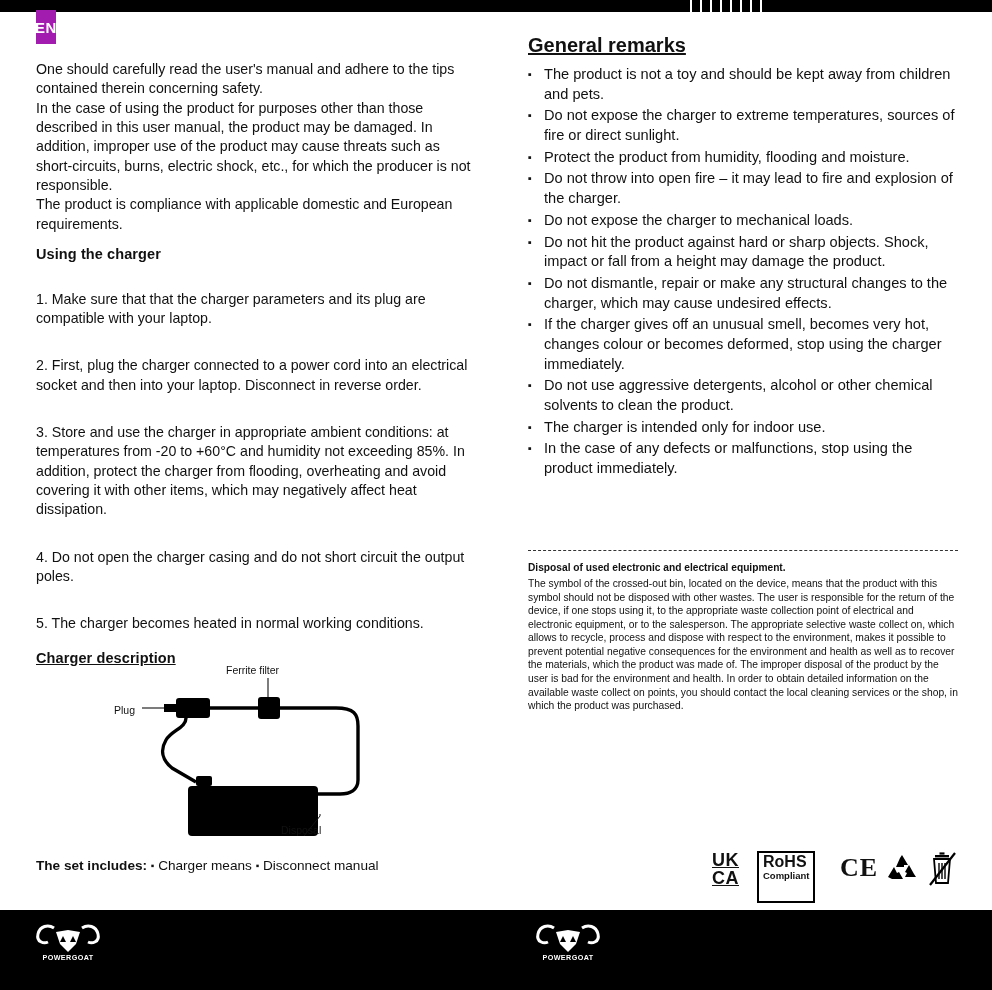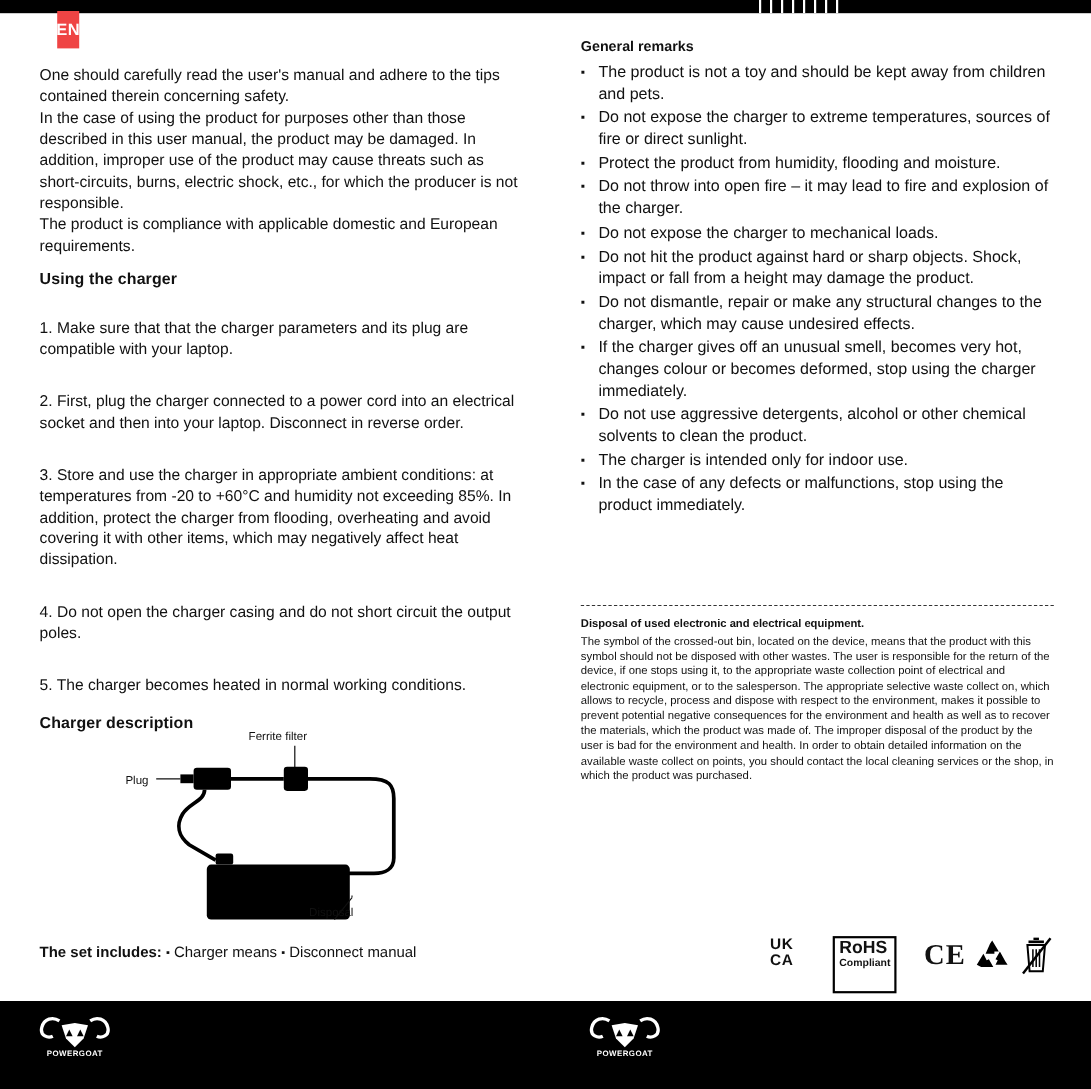--- a/index.html
+++ b/index.html
@@ -30,23 +30,23 @@
   .tick {
     position: absolute;
     top: 0px;
     width: 2px; height: 12px;
     background: #ffffff;
   }
 
   
   .lang-badge {
     position: absolute;
-    left: 52px; top: 10px;
+    left: 36px; top: 10px;
     width: 20px; height: 34px;
-    background: #ef4444;
+    background: #a21caf;
     color: #ffffff;
     font-size: 15px;
     font-weight: bold;
     display: flex;
     align-items: center;
     justify-content: center;
     letter-spacing: 0.5px;
   }
 
   
@@ -60,41 +60,42 @@
     left: 528px; top: 34px;
     width: 430px;
   }
 
   h2.sec {
     font-size: 14.5px;
     font-weight: bold;
     margin: 0 0 9px 0;
     letter-spacing: 0.1px;
   }
-  h2.sec.spaced { margin-top: 16px; }
+  h2.sec.spaced { margin-top: 16px; text-decoration: underline; }
 
   p.body {
     font-size: 14.2px;
     line-height: 1.36;
     margin: 0 0 12px 0;
   }
 
   ol.steps, ul.bullets { margin: 0; padding: 0; list-style: none; }
   ol.steps li {
     font-size: 14.2px;
     line-height: 1.36;
     margin-bottom: 0px;
     margin-top: 28px;
   }
 
   
   .rc-title {
-    font-size: 13px;
+    font-size: 20px;
     font-weight: bold;
     margin: 0 0 8px 0;
+    text-decoration: underline;
   }
   ul.bullets li {
     font-size: 14.6px;
     line-height: 1.35;
     padding-left: 16px;
     position: relative;
     margin-bottom: 2px;
   }
   ul.bullets li::before {
     content: "\25AA";
@@ -157,25 +158,26 @@
   }
 
   
   .certs {
     position: absolute;
     left: 700px; top: 845px;
     width: 260px; height: 52px;
   }
   .ukca {
     position: absolute;
-    left: 0px; top: 6px;
-    font-size: 14px;
+    left: 12px; top: 6px;
+    font-size: 18px;
     font-weight: bold;
     line-height: 1.02;
     letter-spacing: 0.5px;
+    text-decoration: underline;
   }
   .rohs {
     position: absolute;
     left: 57px; top: 6px;
     border: 2px solid #000;
     padding: 1px 4px 20px 4px;
   }
   .rohs .r1 { font-size: 16px; font-weight: bold; line-height: 1.05; }
   .rohs .r2 { font-size: 9.5px; font-weight: bold; line-height: 1.05; }
 

